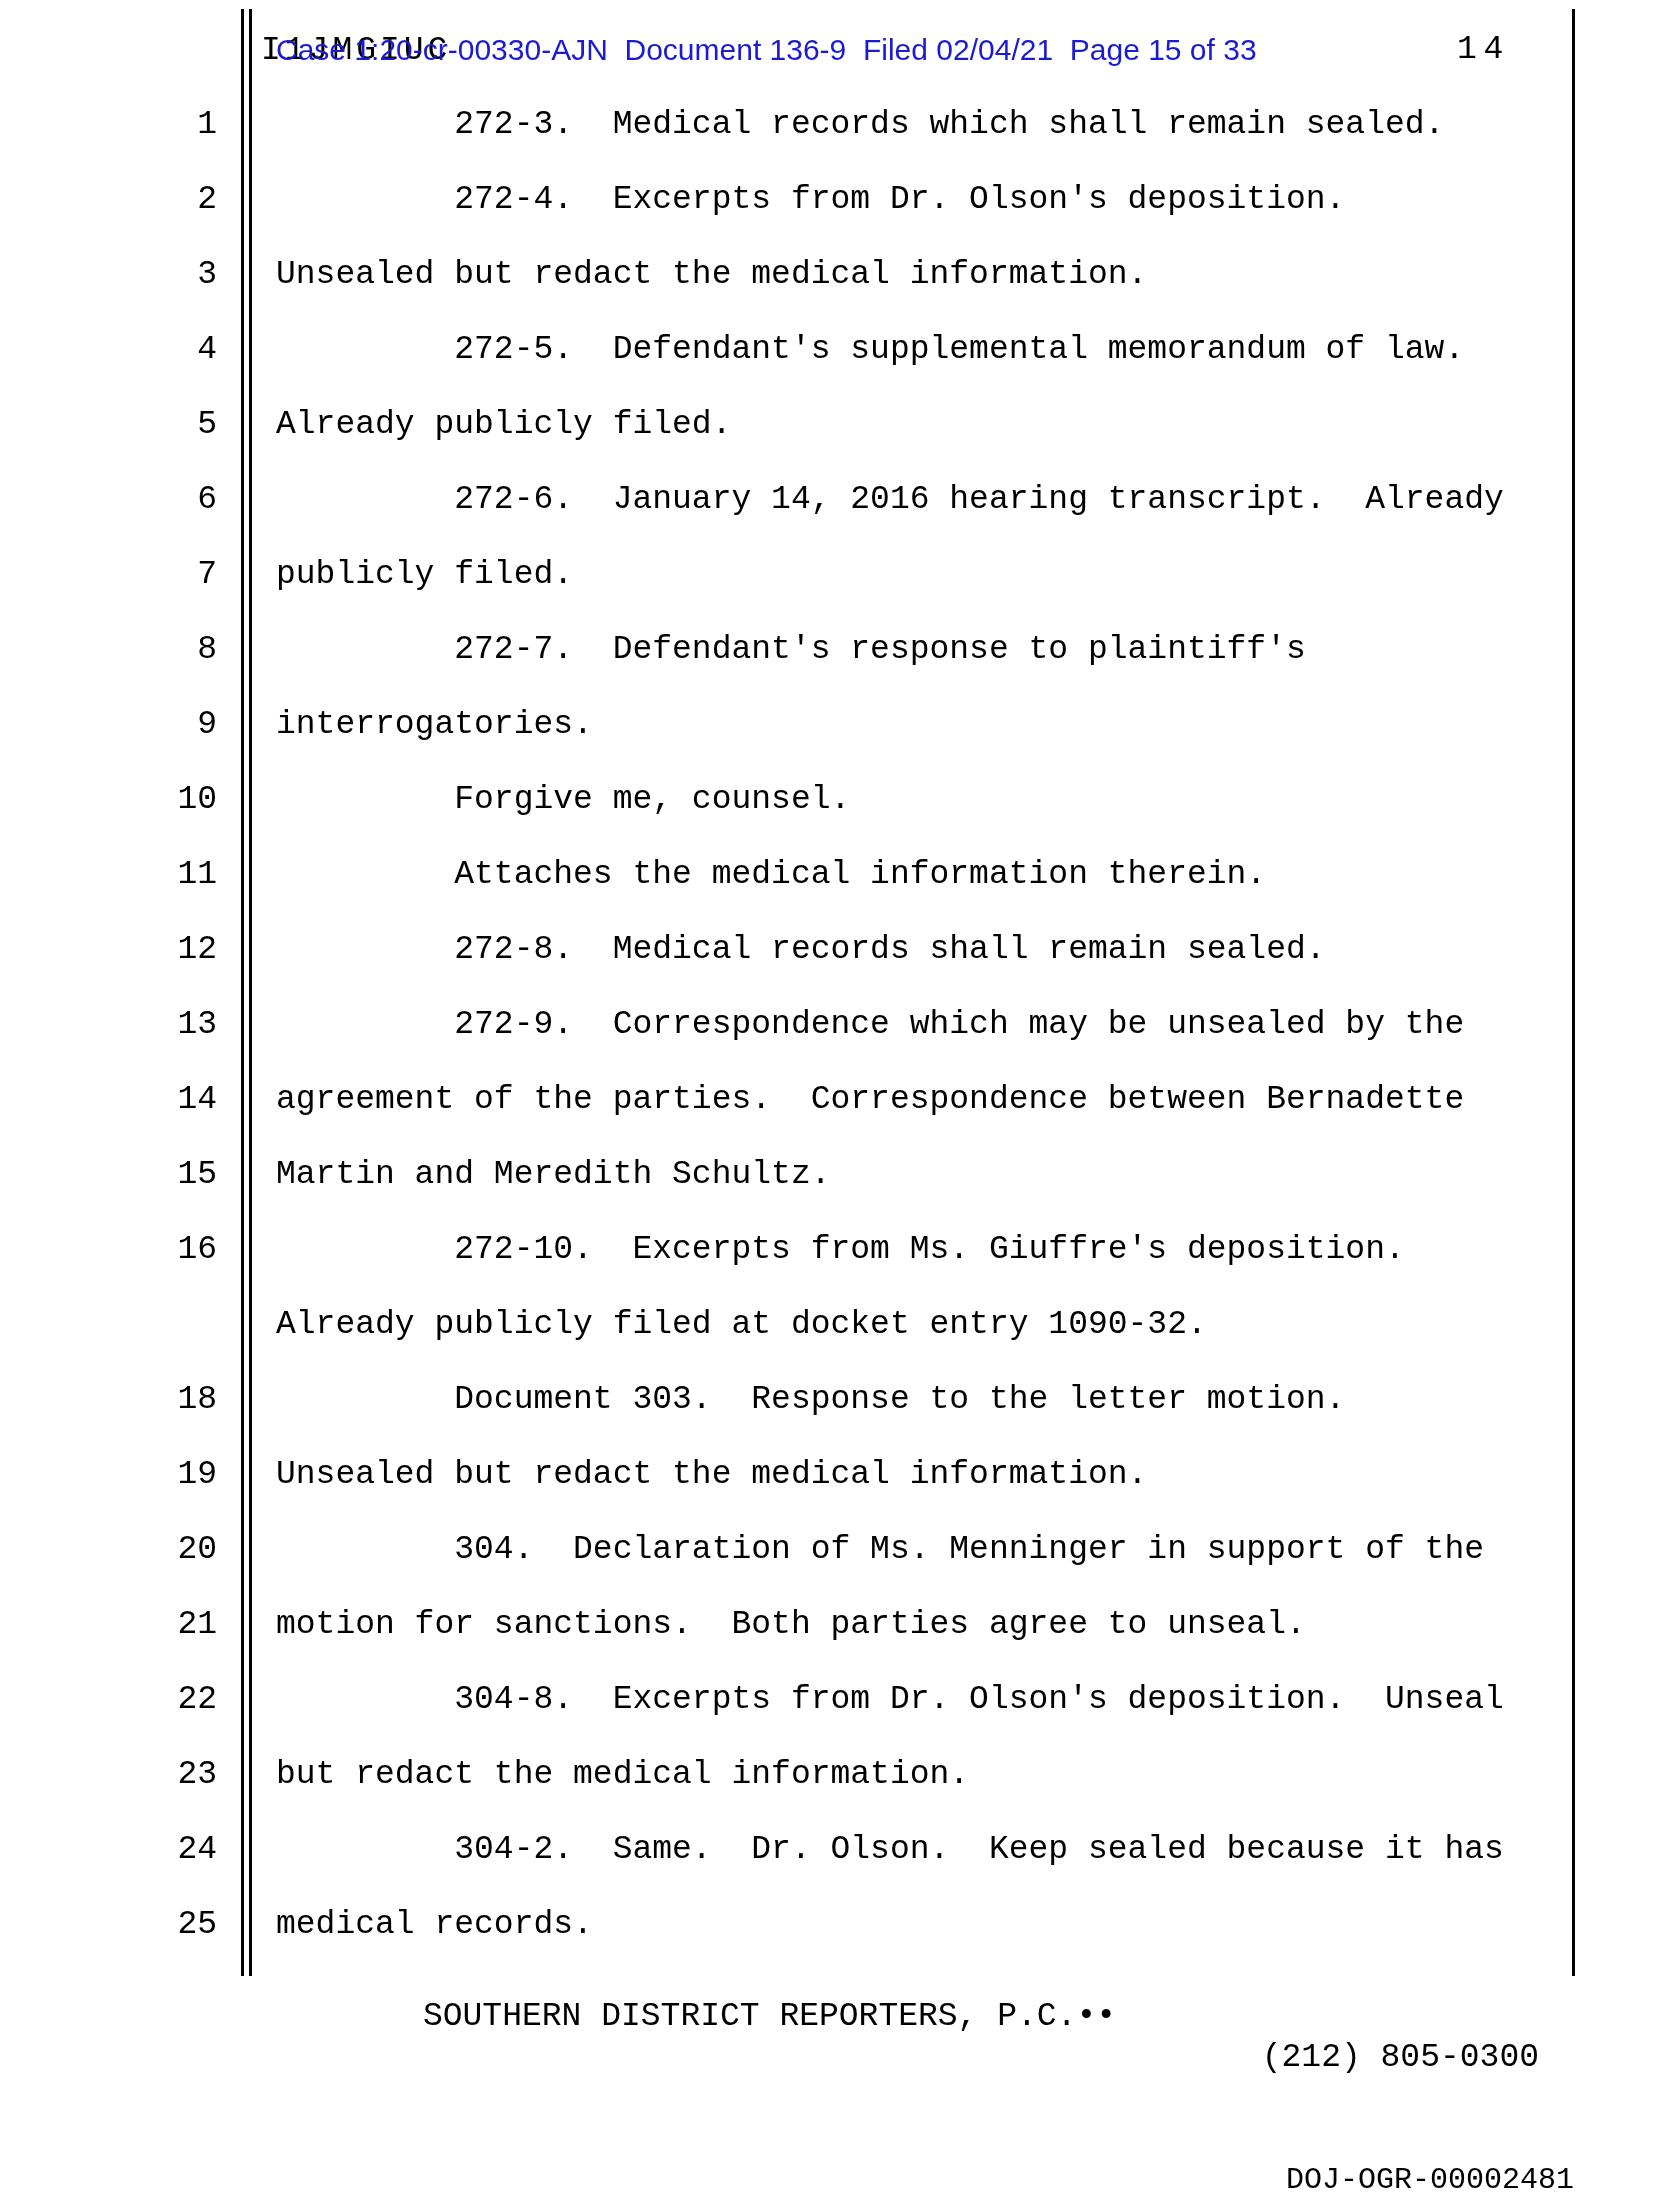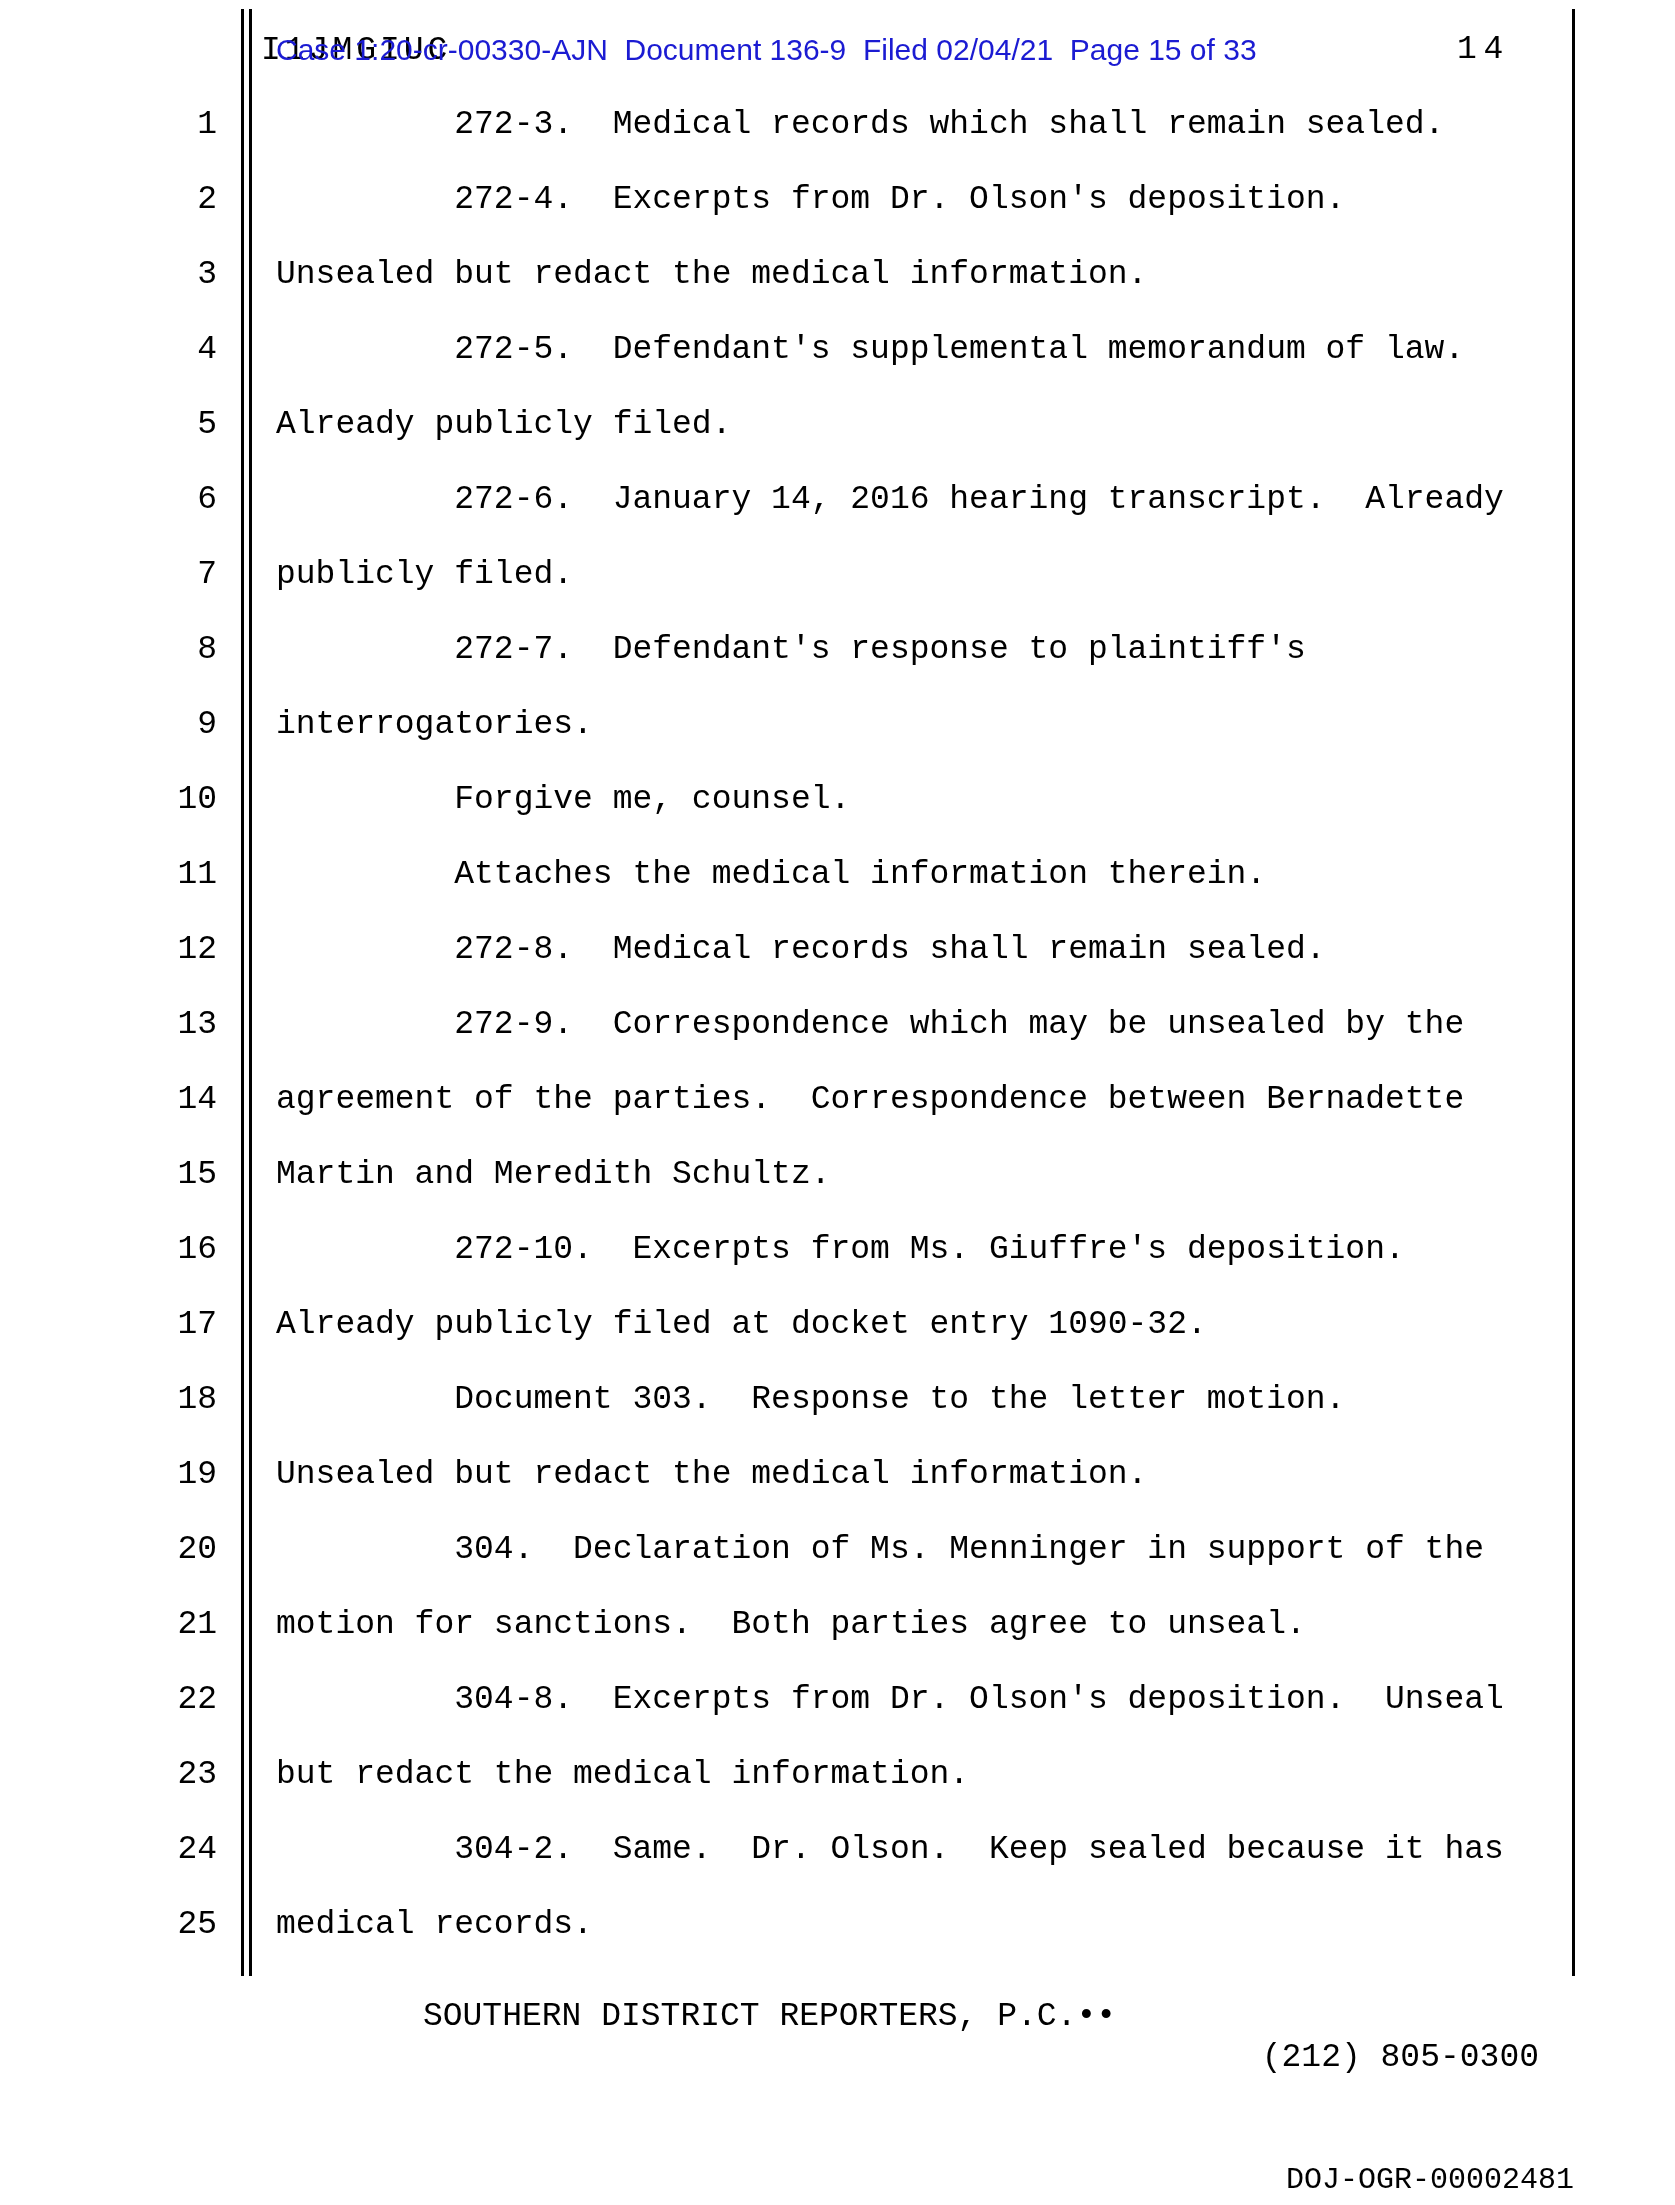--- a/index.html
+++ b/index.html
@@ -196,21 +196,20 @@
       <span class="num">15</span>
       <span class="txt">Martin and Meredith Schultz.</span>
     </div>
 
     <div class="row">
       <span class="num">16</span>
       <span class="txt">         272-10.  Excerpts from Ms. Giuffre's deposition.</span>
     </div>
 
     <div class="row">
-      <span class="num">17</span>
       <span class="txt">Already publicly filed at docket entry 1090-32.</span>
     </div>
 
     <div class="row">
       <span class="num">18</span>
       <span class="txt">         Document 303.  Response to the letter motion.</span>
     </div>
 
     <div class="row">
       <span class="num">19</span>

